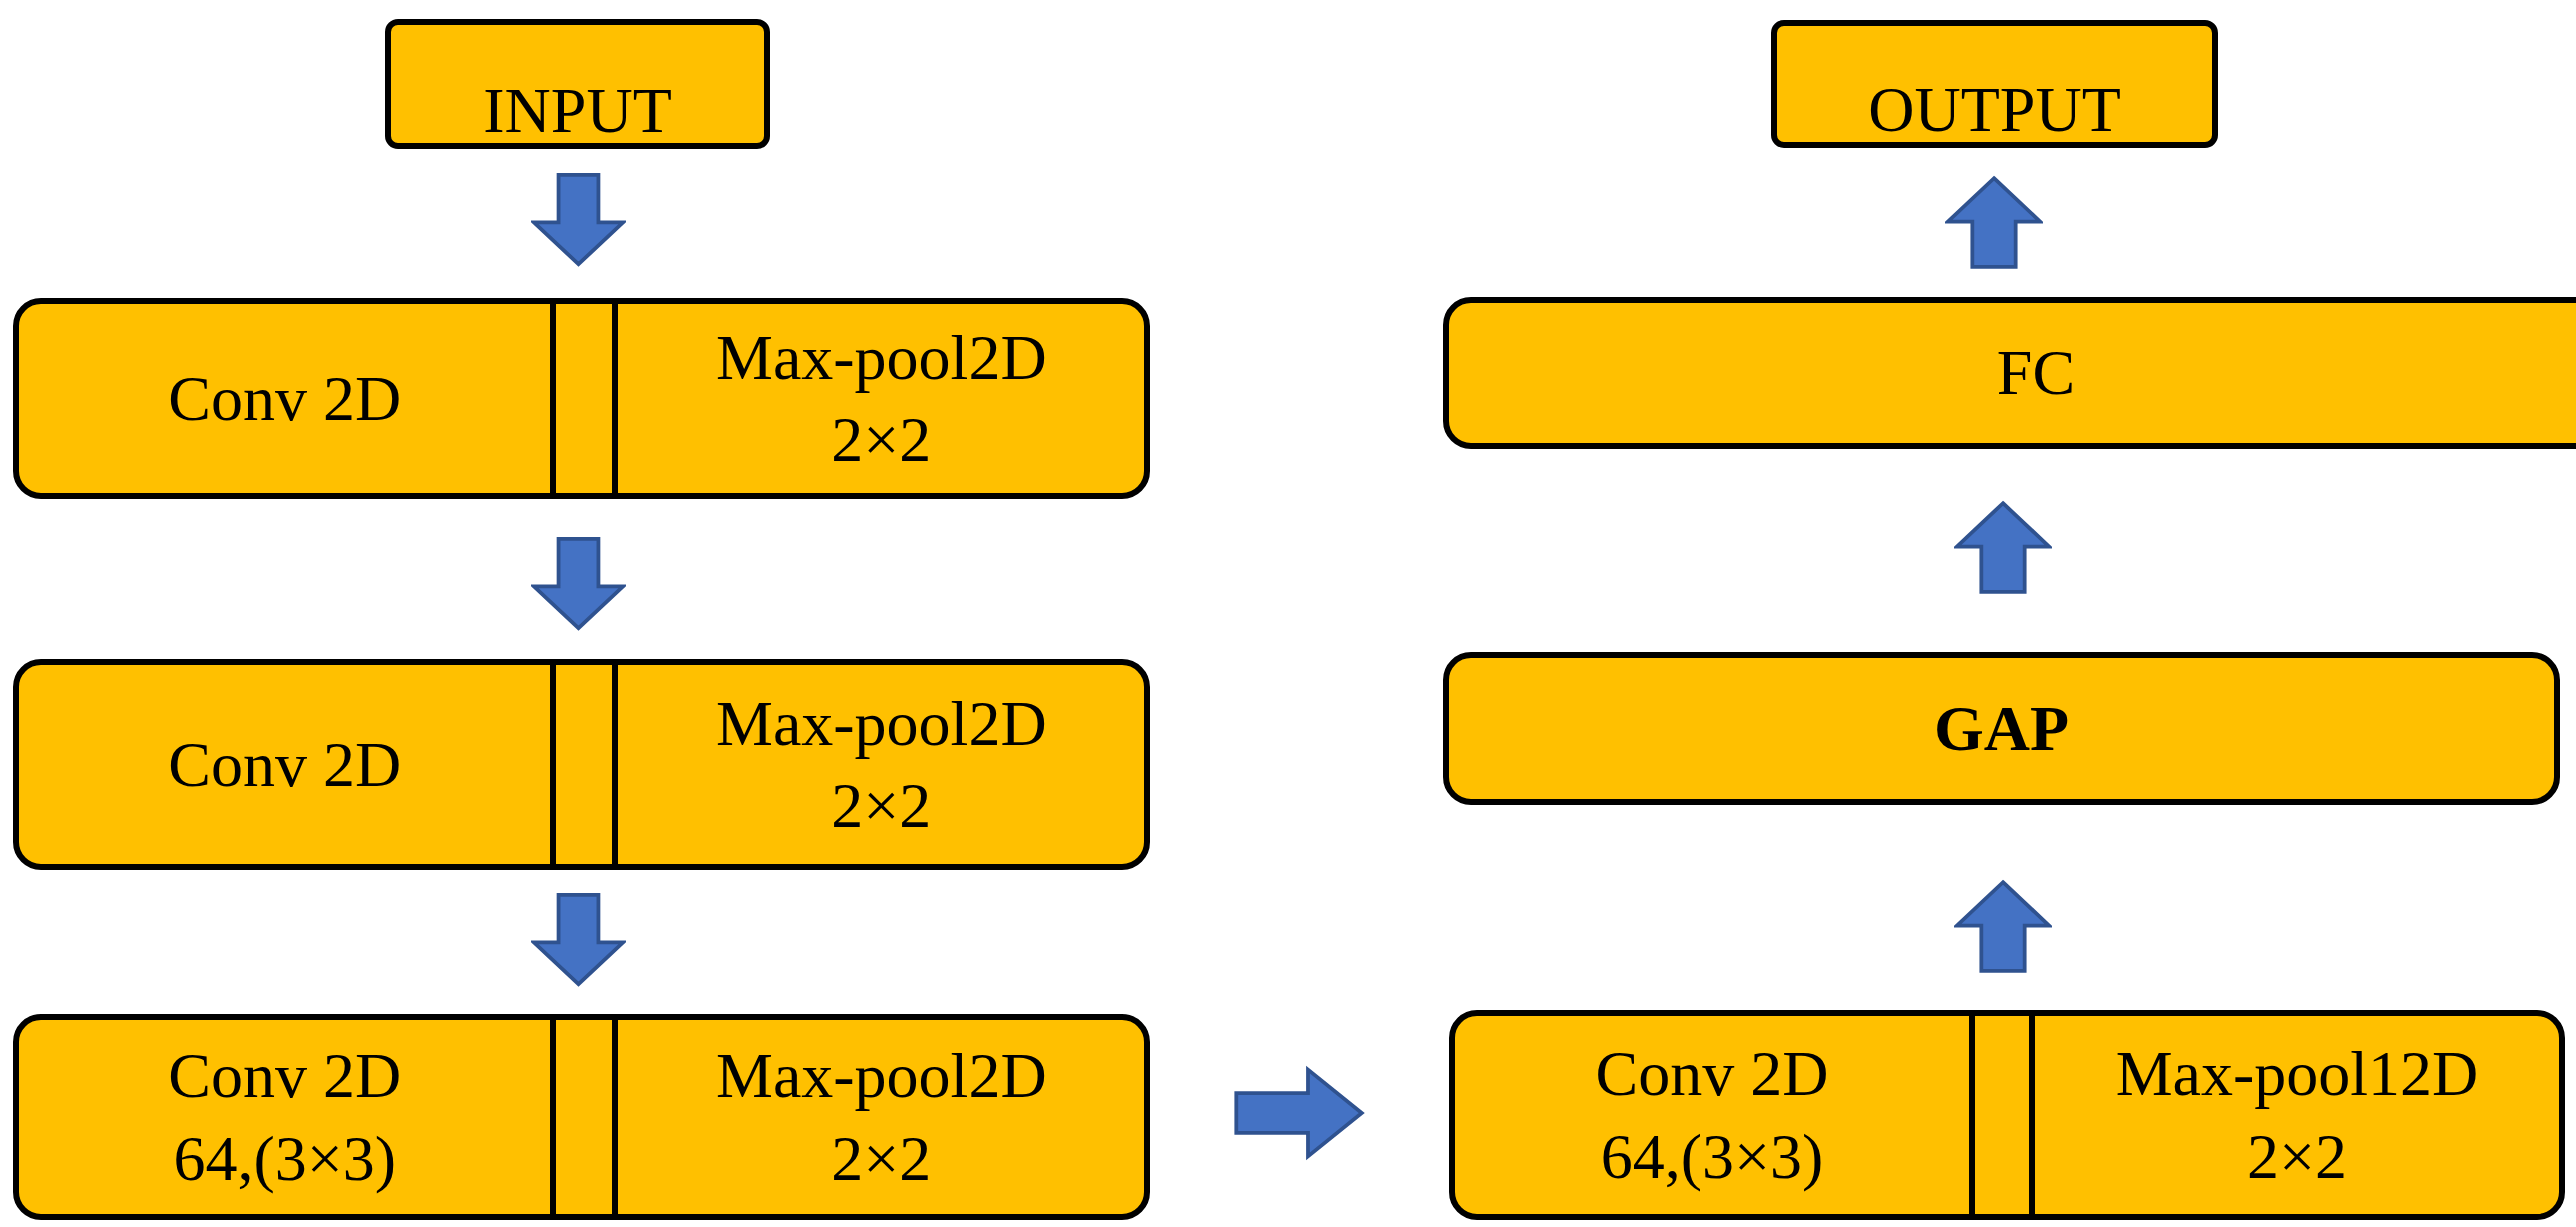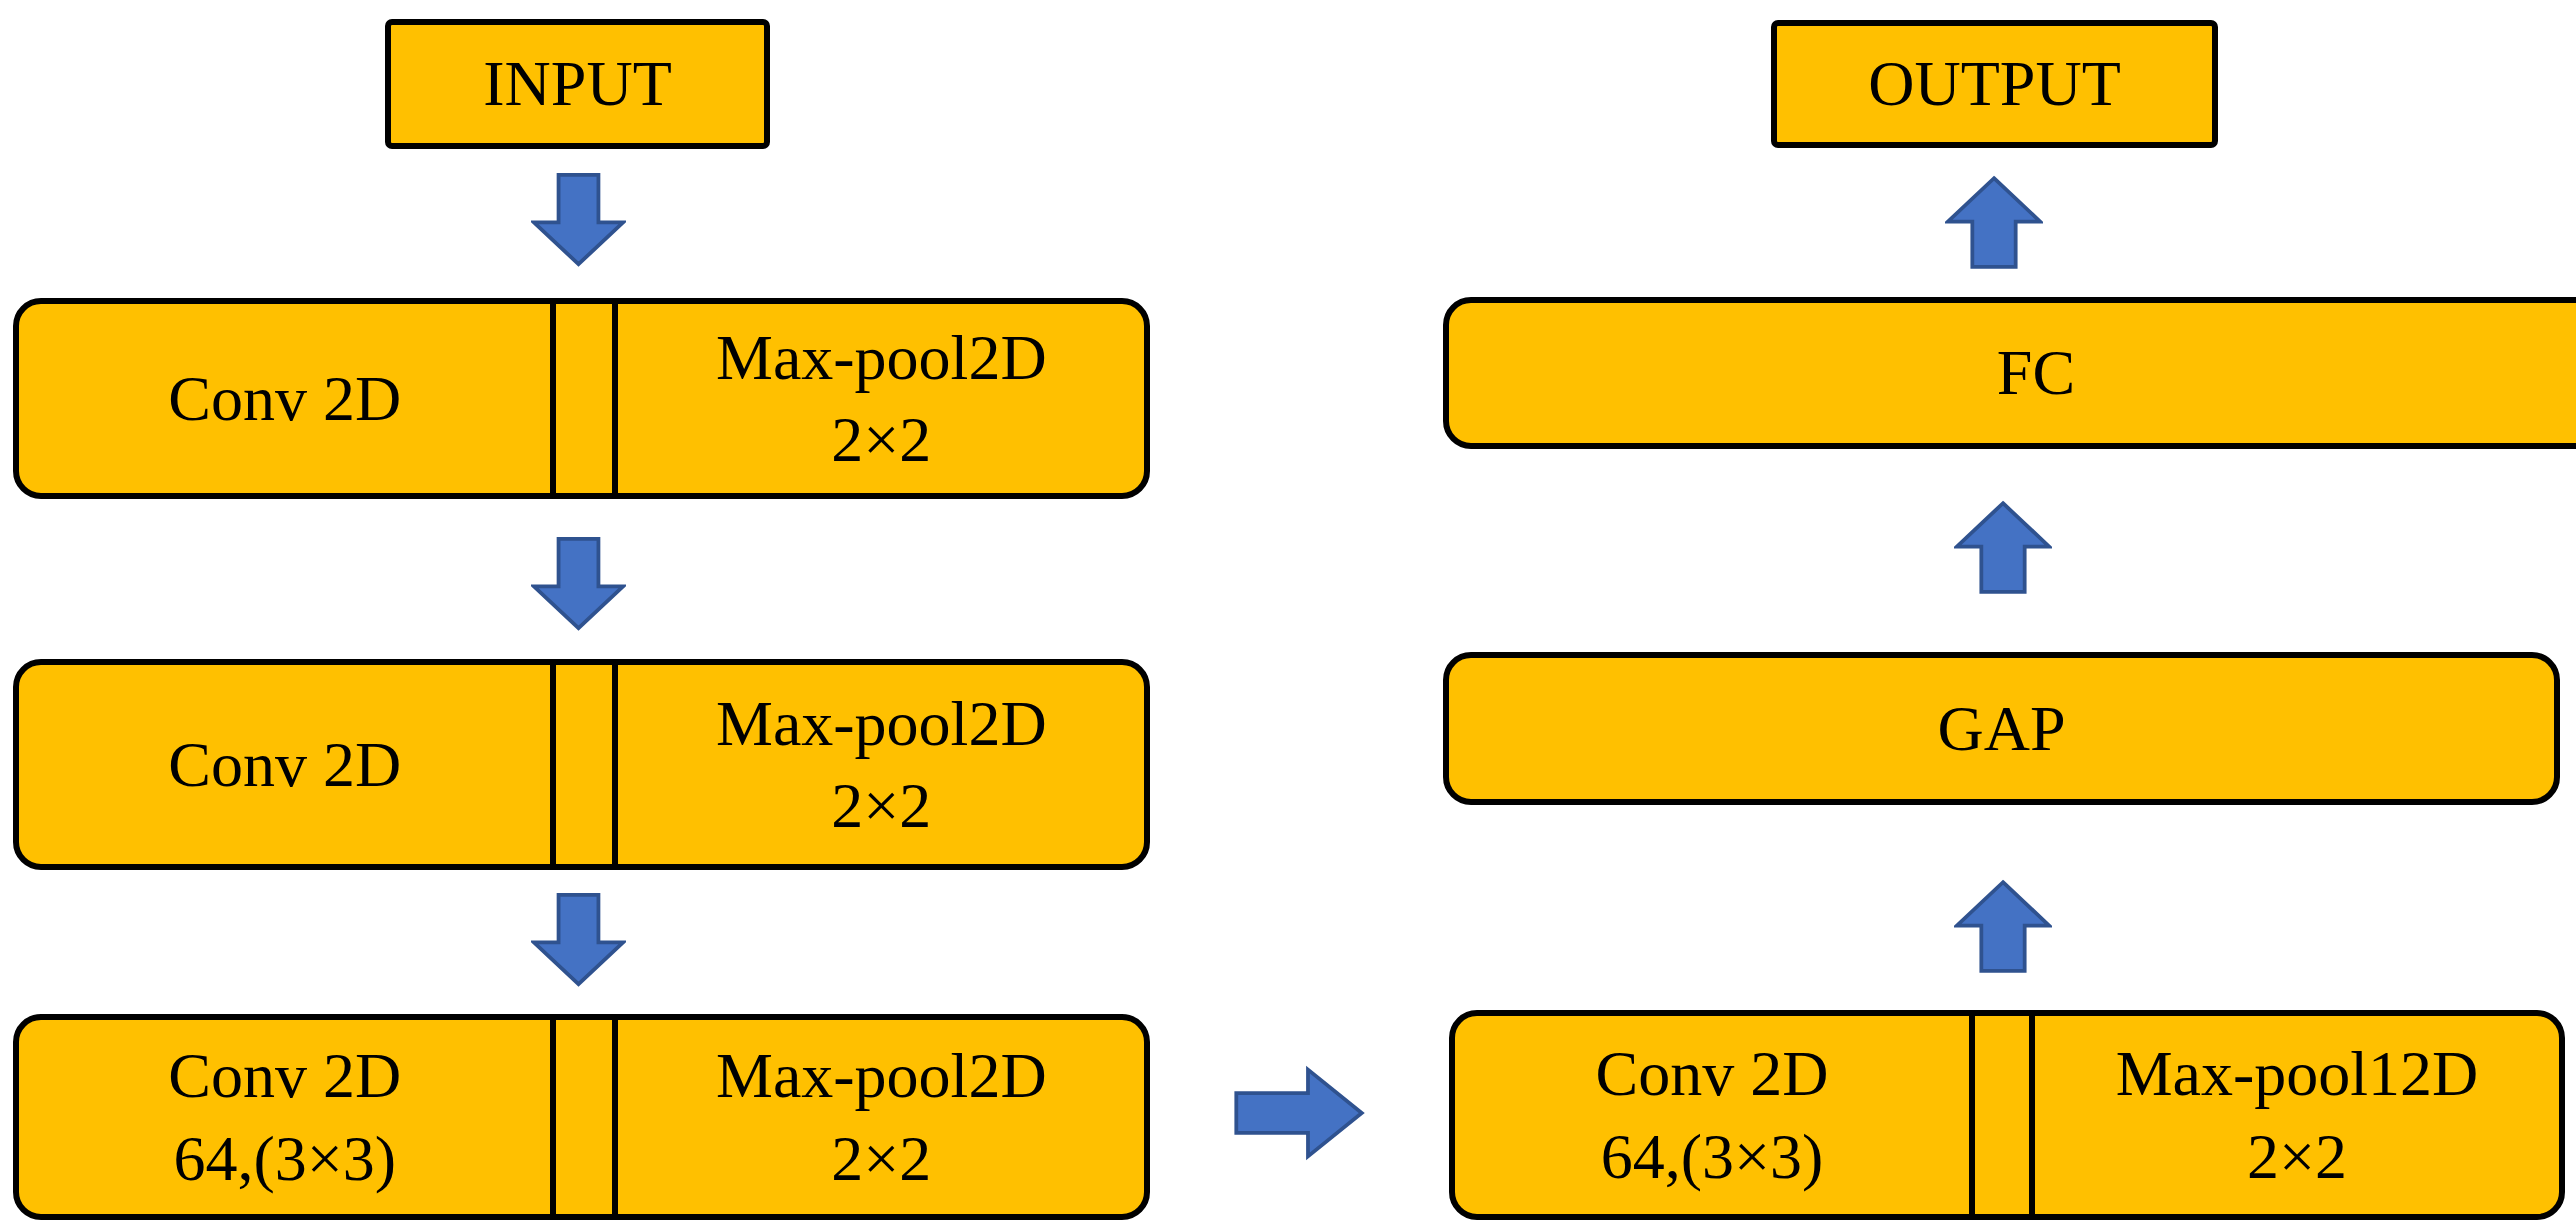--- a/index.html
+++ b/index.html
@@ -9,21 +9,21 @@
     color:var(--text,#000000);
     font-family:"Liberation Serif","DejaVu Serif",serif;
   }
   .node{
     position:absolute;box-sizing:border-box;
     background:var(--box-fill,#ffc000);
     border:6.6px solid var(--box-border,#000000);
     border-radius:28px;
     display:flex;align-items:center;justify-content:center;
   }
-  .pill{border-radius:7px;}
+  .pill{border-radius:13px;align-items:flex-end;}
   .lbl{font-size:64px;line-height:1;white-space:nowrap;}
   .cell{
     position:absolute;top:0;bottom:0;
     display:flex;flex-direction:column;align-items:center;justify-content:center;
     gap:15px;
     text-align:center;
   }
   .cell span{font-size:64px;line-height:1.05;white-space:nowrap;}
   .vline{
     position:absolute;top:0;bottom:0;width:5.7px;
@@ -109,21 +109,21 @@
     <div class="cell" style="left:580px;right:0;">
       <span>Max-pool12D</span>
       <span>2×2</span>
     </div>
   </div>
 
   <svg class="arrow" style="left:1954px;top:879px;" width="98" height="95" viewBox="0 0 104 100">
     <polygon points="52,3 101,49 75,49 75,97 29,97 29,49 3,49"></polygon>
   </svg>
 
-  <div class="node" style="left:1443px;top:652px;width:1117px;height:153px;">
+  <div class="node" style="left:1443px;top:652px;width:1117px;height:153px;font-weight:bold;">
     <span class="lbl">GAP</span>
   </div>
 
   <svg class="arrow" style="left:1954px;top:500px;" width="98" height="95" viewBox="0 0 104 100">
     <polygon points="52,3 101,49 75,49 75,97 29,97 29,49 3,49"></polygon>
   </svg>
 
   <div class="node" style="left:1443px;top:297px;width:1186px;height:152px;">
     <span class="lbl">FC</span>
   </div>

